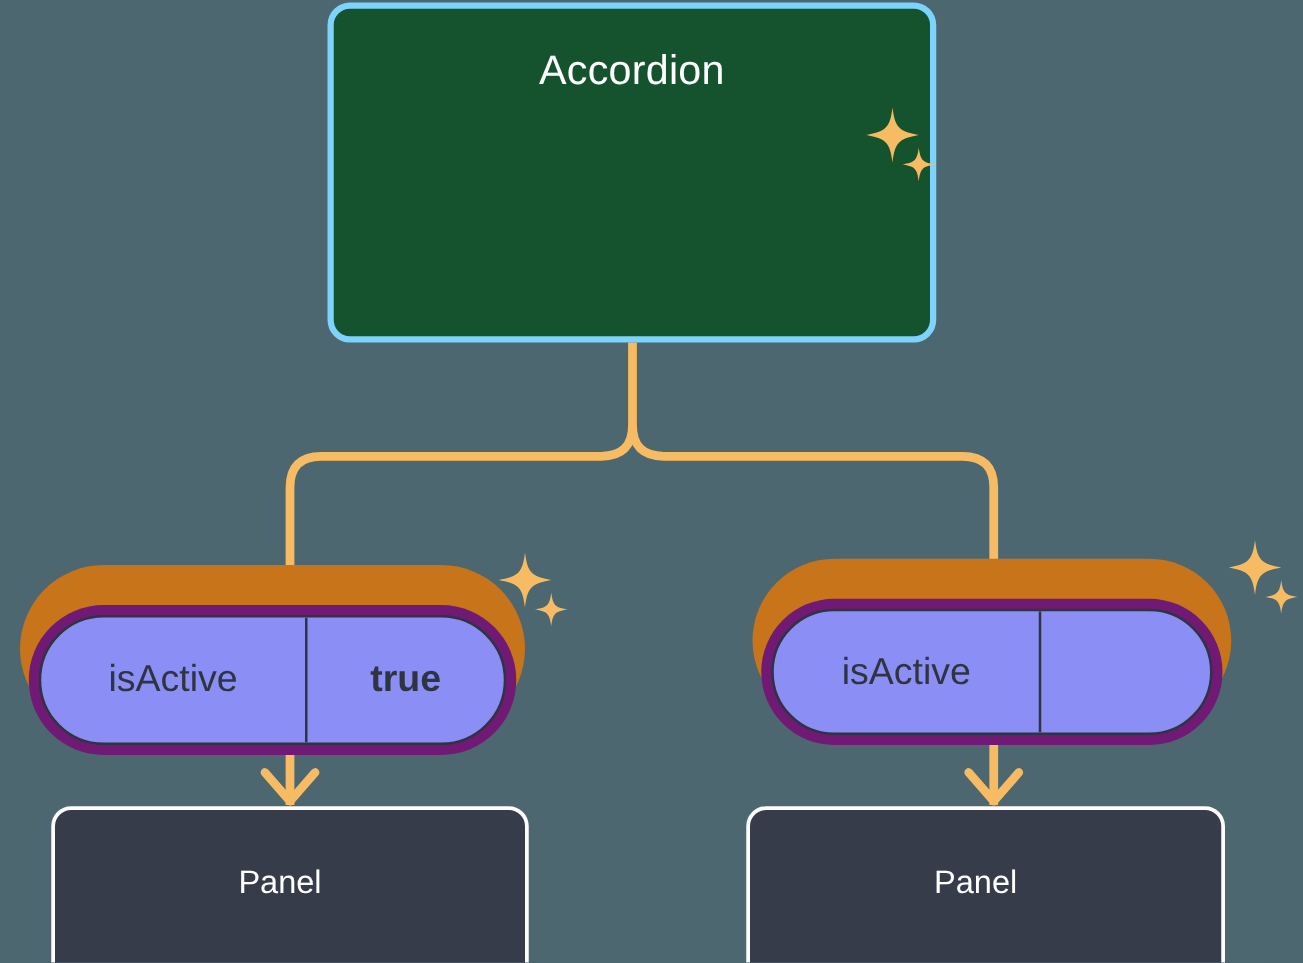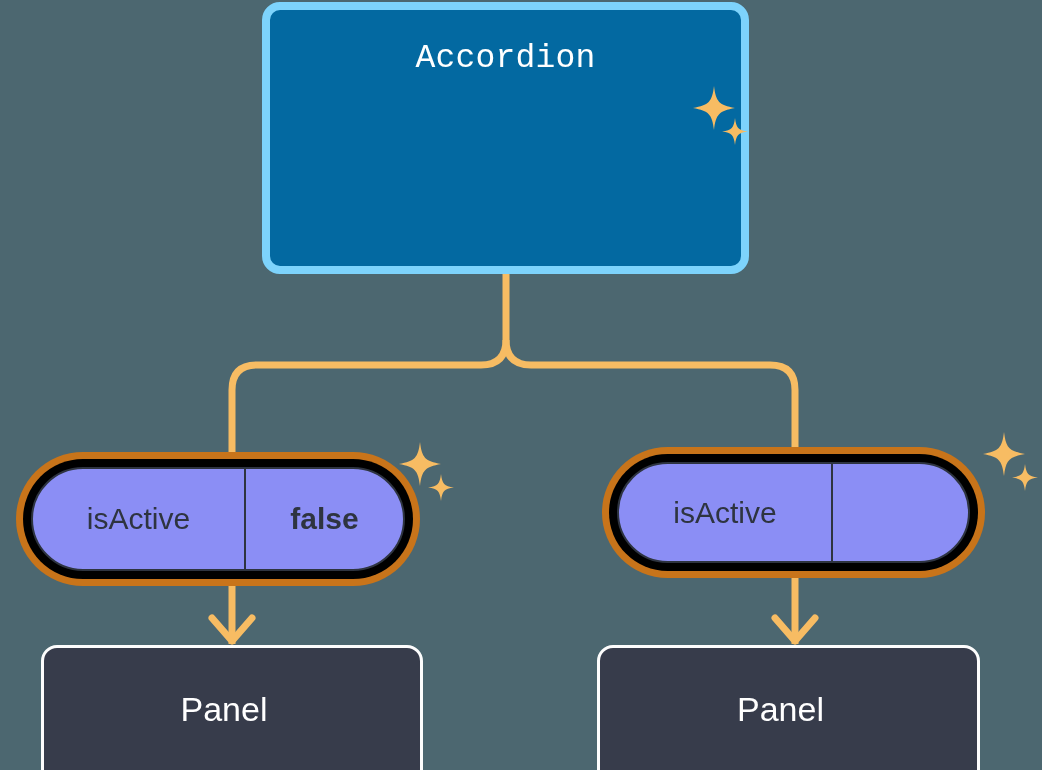--- a/index.html
+++ b/index.html
@@ -29,24 +29,23 @@
     top: 0;
     width: 1042px;
     height: 770px;
     pointer-events: none;
   }
 
   
   .card {
     position: absolute;
     box-sizing: border-box;
-    background: #0369a1;
-    border: 8px solid #7dd3fc;
+    background: #14532d;
+    border: 5px solid #7dd3fc;
     border-radius: 18px;
-    font-family: Liberation Mono, monospace;
   }
   #accordion-card {
     left: 262px;
     top: 2px;
     width: 487px;
     height: 272px;
   }
   .card-title {
     position: absolute;
     left: 0;
@@ -70,21 +69,21 @@
   }
   #panel-left  { left: 41px;  top: 645px; width: 382px; height: 140px; }
   #panel-right { left: 597px; top: 645px; width: 383px; height: 140px; }
   .panel-label {
     position: absolute;
     left: 0;
     right: 16px;
     top: 44px;
     text-align: center;
     color: #ffffff;
-    font-size: 34px;
+    font-size: 26px;
     font-weight: 400;
     line-height: 1;
   }
 
   
   .pill {
     position: absolute;
     box-sizing: border-box;
     display: flex;
     align-items: stretch;
@@ -137,22 +136,23 @@
 
   
   .pill-filled {
     background: #c8741a;
     padding: 7px;
   }
   .pill-filled .ring-inner {
     box-sizing: border-box;
     width: 100%;
     height: 100%;
-    background: #000000;
+    background: #701a75;
     padding: 8px;
+    margin-top: 25px;
   }
   .pill-filled .core {
     box-sizing: border-box;
     display: flex;
     width: 100%;
     height: 100%;
     background: #8b8ef5;
     border: 2px solid #2e3440;
     overflow: hidden;
   }
@@ -233,21 +233,21 @@
     <svg width="64" height="70" viewBox="0 0 64 70">
       <path d="M26 2 C28 18, 31 21, 47 24 C31 27, 28 30, 26 46 C24 30, 21 27, 5 24 C21 21, 24 18, 26 2 Z" fill="#f7bc63"></path>
       <path d="M47 34 C48.3 44, 50 46, 60 47.5 C50 49, 48.3 51, 47 61 C45.7 51, 44 49, 34 47.5 C44 46, 45.7 44, 47 34 Z" fill="#f7bc63"></path>
     </svg>
   </div>
 
   <div class="pill pill-filled" id="state-isactive-left">
     <div class="ring-inner">
       <div class="core">
         <div class="cell cell-key">isActive</div>
-        <div class="cell cell-val">false</div>
+        <div class="cell cell-val">true</div>
       </div>
     </div>
   </div>
 
   <div class="sparkle-group" id="sparkle-state-left">
     <svg width="64" height="70" viewBox="0 0 64 70">
       <path d="M26 2 C28 18, 31 21, 47 24 C31 27, 28 30, 26 46 C24 30, 21 27, 5 24 C21 21, 24 18, 26 2 Z" fill="#f7bc63"></path>
       <path d="M47 34 C48.3 44, 50 46, 60 47.5 C50 49, 48.3 51, 47 61 C45.7 51, 44 49, 34 47.5 C44 46, 45.7 44, 47 34 Z" fill="#f7bc63"></path>
     </svg>
   </div>

